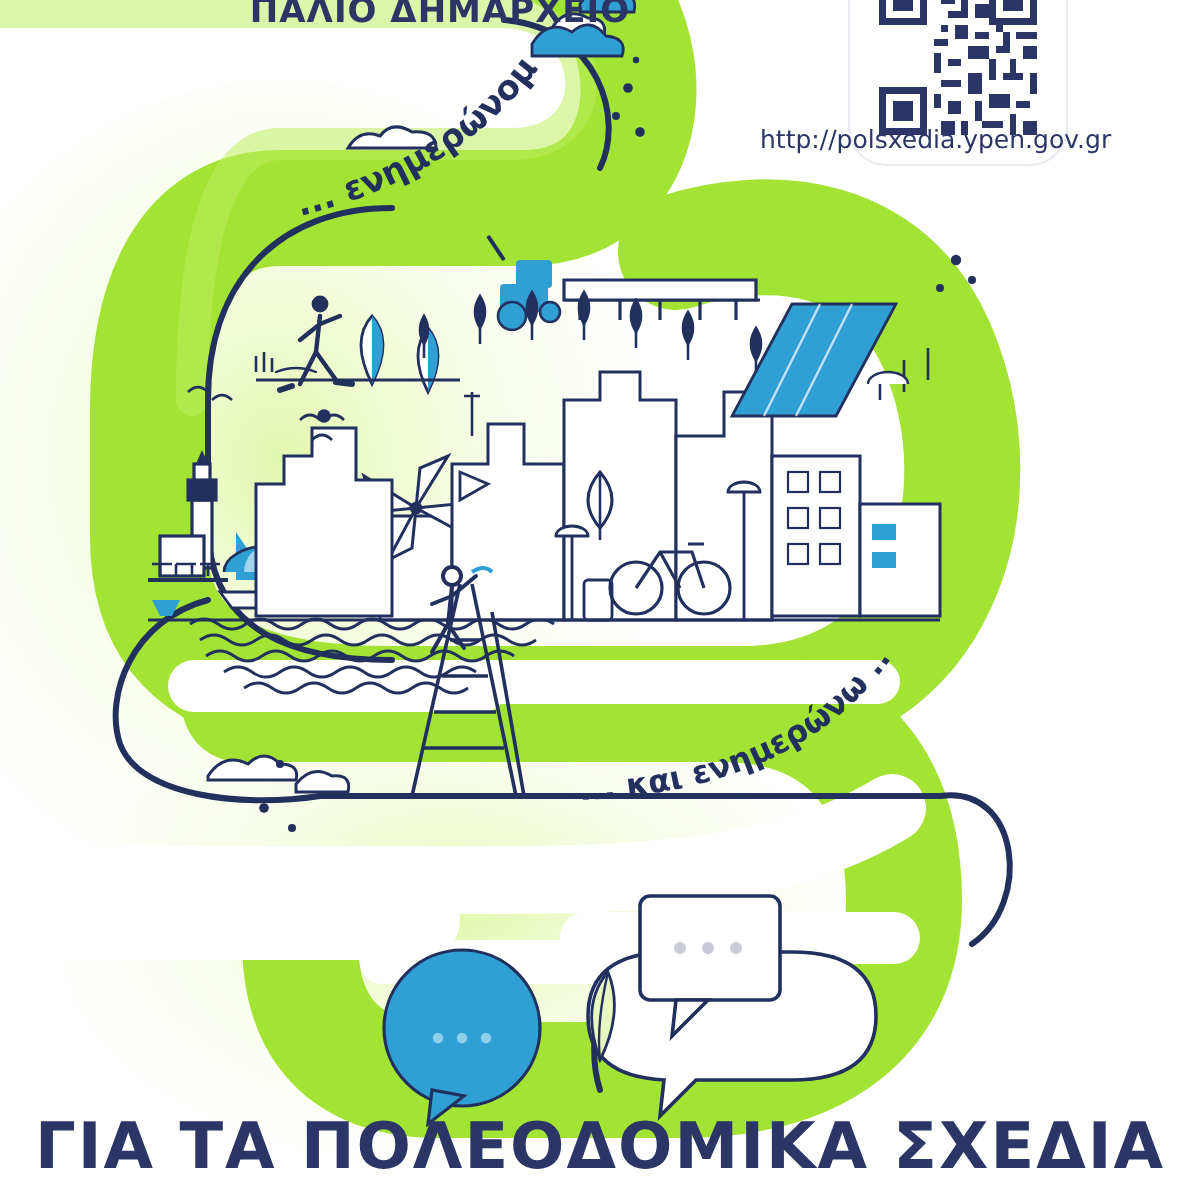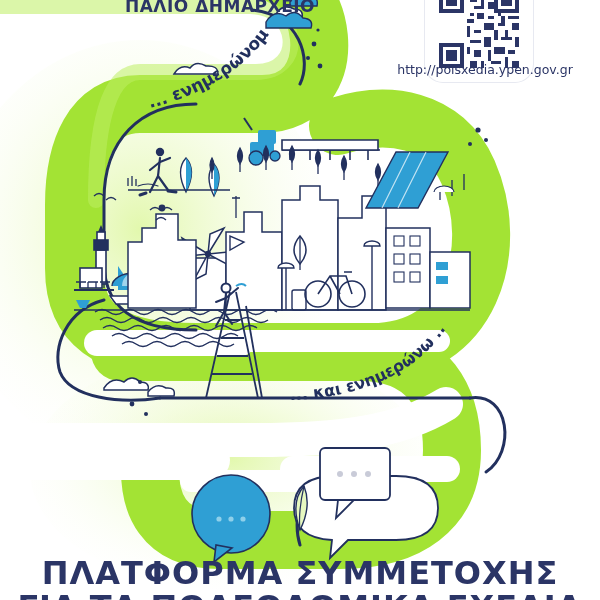--- a/index.html
+++ b/index.html
@@ -4,21 +4,21 @@
 <style>
   html,body{margin:0;padding:0;background:#ffffff;}
   body{width:600px;height:600px;overflow:hidden;font-family:"DejaVu Sans","Liberation Sans",sans-serif;}
   #poster{position:relative;width:600px;height:600px;background:#ffffff;overflow:hidden;}
   #art{position:absolute;inset:0;width:600px;height:600px;}
   .ttl{position:absolute;font-weight:bold;color:#28336b;letter-spacing:.5px;}
   #top-title{top:-4px;left:0;width:440px;text-align:center;font-size:17px;color:#2b3566;}
   #qr-wrap{position:absolute;top:-26px;left:425px;width:108px;height:108px;background:#fff;border-radius:18px;
            box-shadow:0 0 0 1px #e7e9f1;display:flex;align-items:center;justify-content:center;}
   #qr{width:86px;height:86px;}
-  #qr-url{position:absolute;top:62px;left:380px;width:210px;text-align:center;font-size:12.5px;color:#2b3566;}
+  #qr-url{position:absolute;top:62px;left:380px;width:210px;text-align:left;font-size:12.5px;color:#2b3566;}
   #bottom-block{position:absolute;left:0;top:556px;width:600px;text-align:center;}
   #bottom-block .l1{font-size:32px;font-weight:bold;color:#2b3566;letter-spacing:1px;line-height:34px;white-space:nowrap;}
   #bottom-block .l2{font-size:32px;font-weight:bold;color:#2b3566;letter-spacing:1px;line-height:34px;white-space:nowrap;}
   .rdtext{font-weight:bold;fill:#22305e;}
 </style>
 </head>
 <body>
 
 <div id="poster">
 
@@ -387,17 +387,16 @@
         <rect x="9" y="1" width="1" height="1"></rect>
           <rect x="15" y="5" width="2" height="2"></rect>
         <rect x="18" y="8" width="1" height="1"></rect>
           <rect x="11" y="16" width="1" height="1"></rect>
       </g>
     </svg>
   </div>
   <div id="qr-url">http://polsxedia.ypen.gov.gr</div>
 
   <div id="bottom-block">
-    <div class="l1">ΠΛΑΤΦΟΡΜΑ  ΣΥΜΜΕΤΟΧΗΣ</div>
     <div class="l2">ΓΙΑ ΤΑ ΠΟΛΕΟΔΟΜΙΚΑ ΣΧΕΔΙΑ</div>
   </div>
 
 </div>
 
 </body></html>

